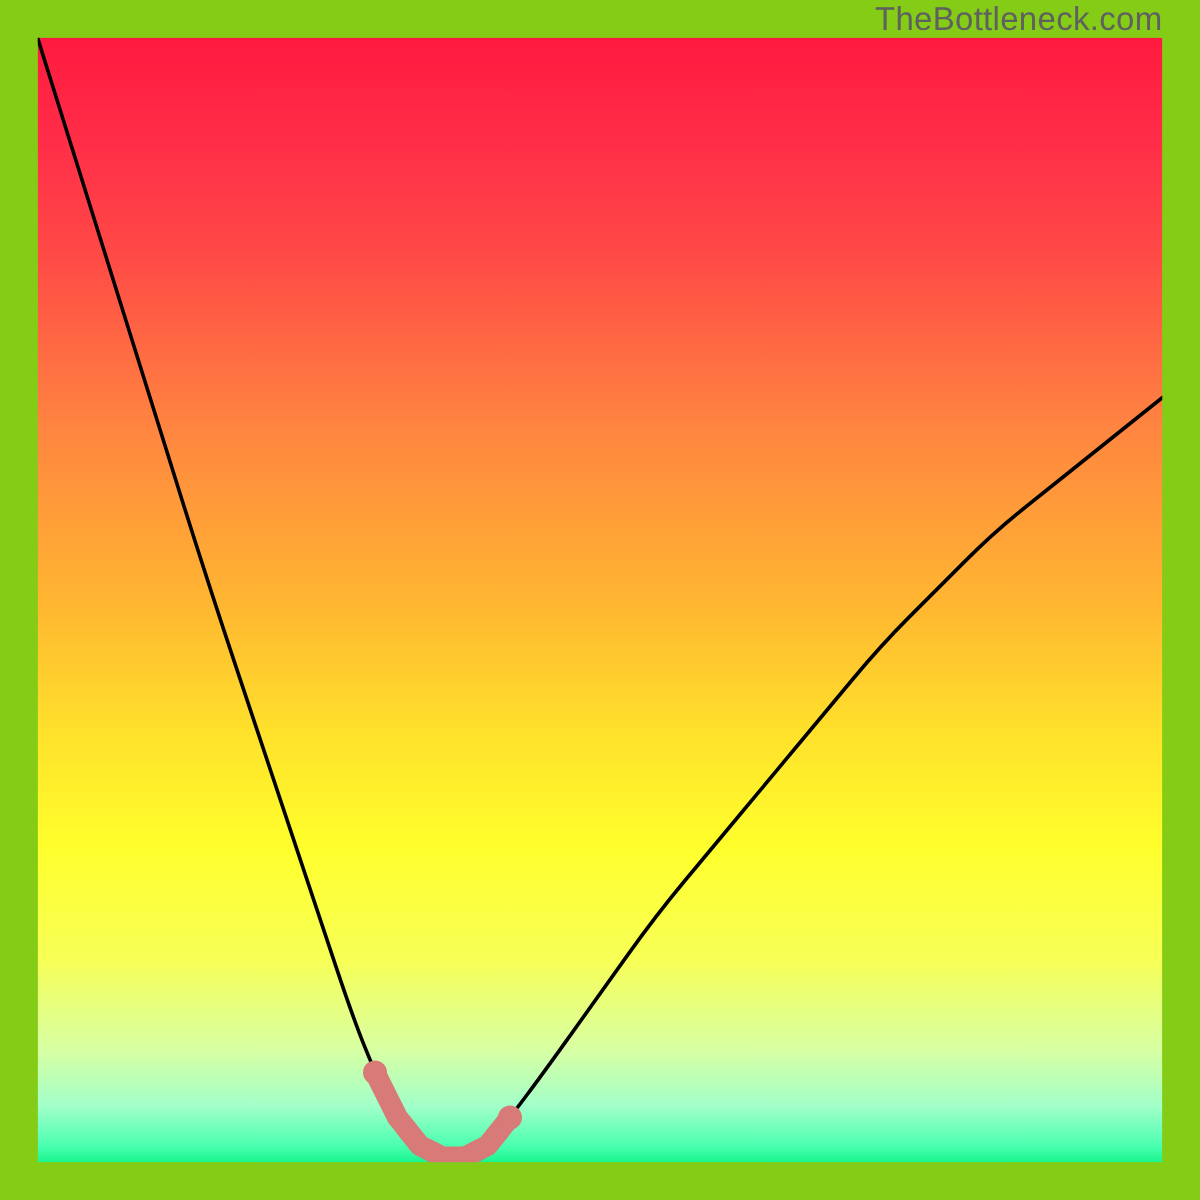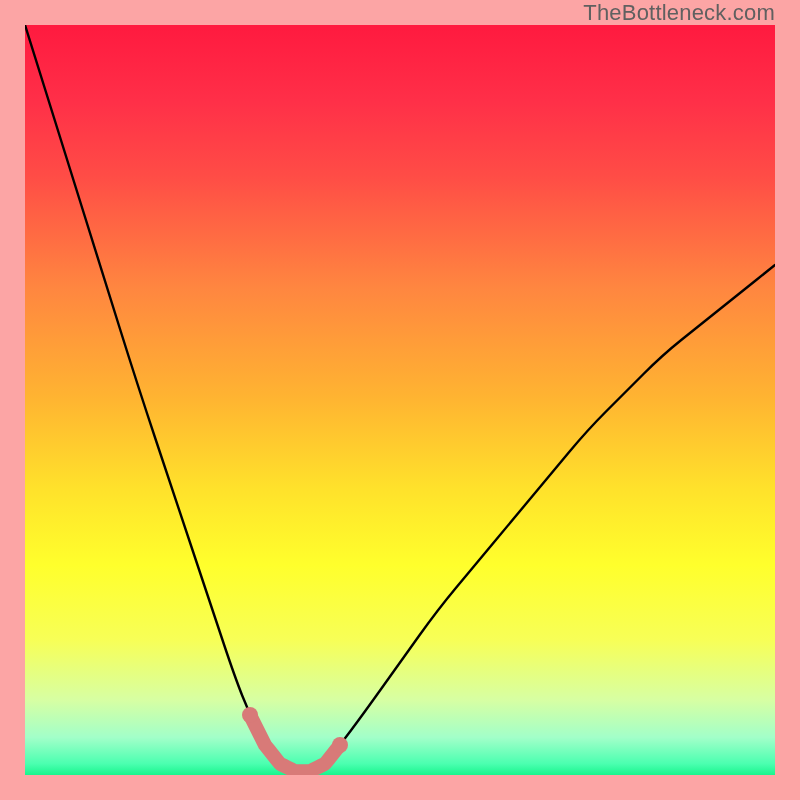--- a/index.html
+++ b/index.html
@@ -8,21 +8,21 @@
     width: 800px;
     height: 800px;
     overflow: hidden;
     background: #000;
     font-family: Arial, Helvetica, sans-serif;
   }
   .frame {
     position: relative;
     width: 800px;
     height: 800px;
-    background: #fca5a5;
+    background: #84cc16;
   }
   .plot-area {
     position: absolute;
     left: 25px;
     top: 25px;
     width: 750px;
     height: 750px;
     overflow: hidden;
   }
   .gradient-bg {

